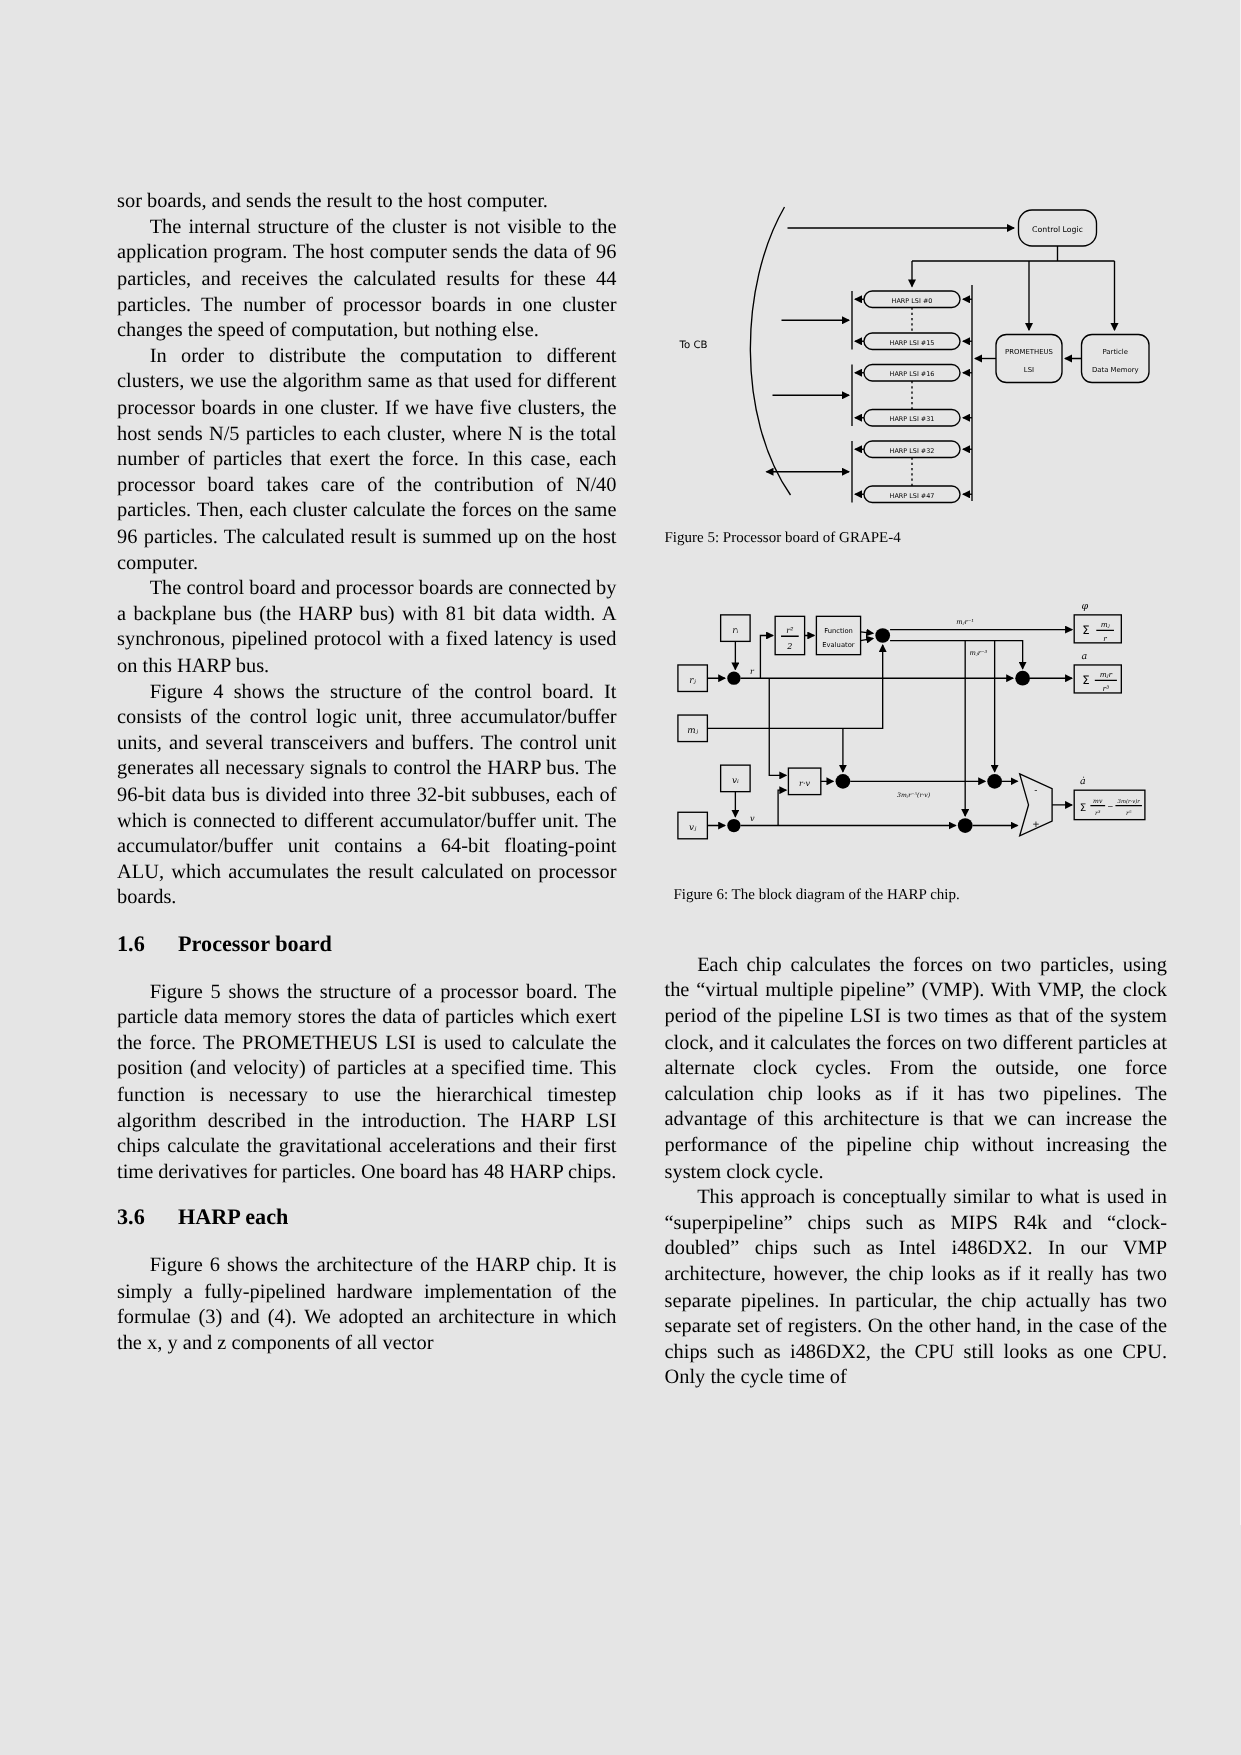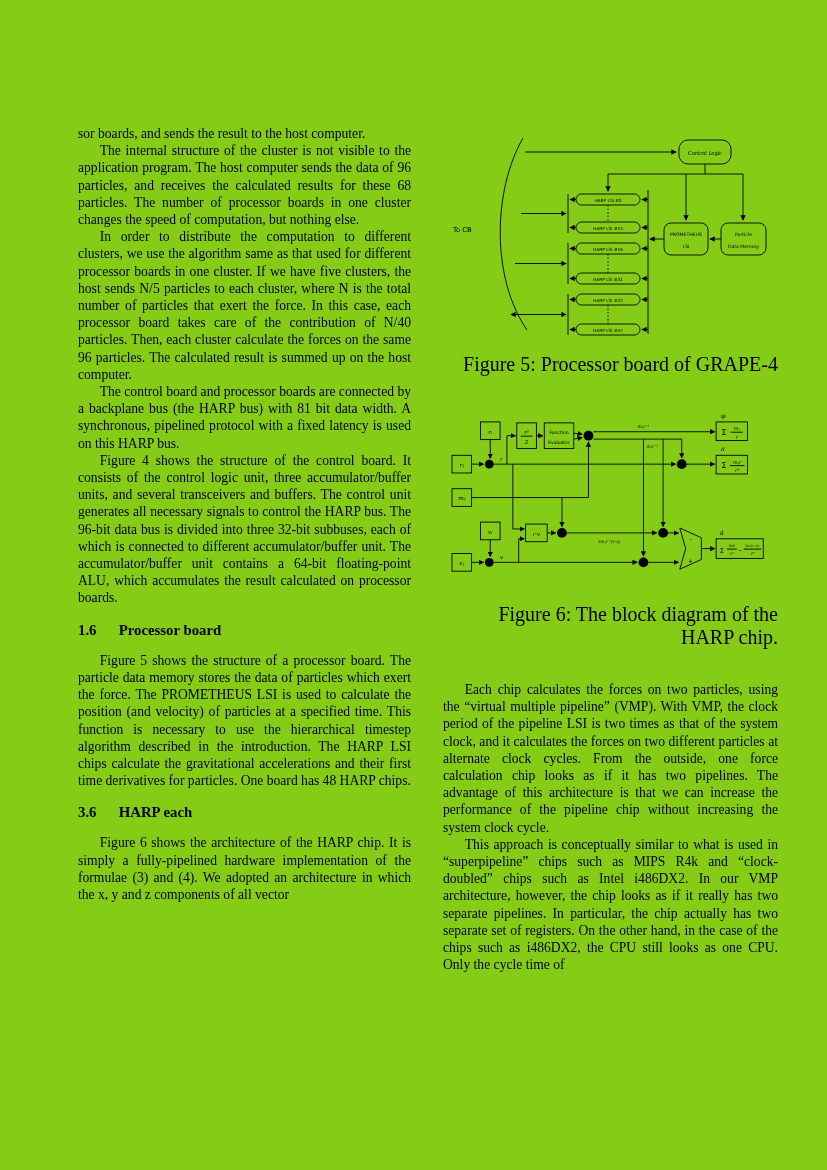--- a/index.html
+++ b/index.html
@@ -1,42 +1,42 @@
 <!DOCTYPE html>
 <html><head>
 <meta charset="utf-8">
 <style>
   html,body{margin:0;padding:0;background:#ffffff;}
-  .page{position:relative;width:827px;height:1170px;background:#84cc16;color:#000;
+  .page{position:relative;width:827px;height:1170px;background:#e5e5e5;color:#000;
         font-family:"Liberation Serif",serif;overflow:hidden;}
   .col{position:absolute;}
   .col-left{left:78px;top:125px;width:333px;}
   .col-right{left:443px;top:128px;width:335px;}
   p.body{margin:0;font-size:13.6px;line-height:17.2px;text-align:justify;text-indent:1.6em;}
   p.noindent{text-indent:0;}
   h2.sec{font-size:14.8px;font-weight:bold;margin:15px 0 13px 0;}
   h2.sec .sec-num{margin-right:1.5em;}
   figure{margin:0;padding:0;}
-  figcaption{font-size:20px;text-align:right;}
+  figcaption{font-size:10px;text-align:left;}
   .fig5cap{margin-top:10px;margin-bottom:26px;}
   .fig6cap{margin-top:6px;margin-bottom:32px;}
   svg{display:block;}
   svg text{font-family:"DejaVu Sans",sans-serif;fill:#000;}
   svg .math{font-family:"DejaVu Serif",serif;font-style:italic;}
   svg line,svg path,svg rect,svg polyline,svg polygon{stroke:#000;stroke-width:0.9;fill:none;}
   svg .filled{fill:#000;stroke:none;}
 </style>
 </head>
 <body>
 
 <div class="page">
 
   <div class="col col-left">
     <p class="body noindent">sor boards, and sends the result to the host computer.</p>
-    <p class="body">The internal structure of the cluster is not visible to the application program. The host computer sends the data of 96 particles, and receives the calculated results for these 68 particles. The number of processor boards in one cluster changes the speed of computation, but nothing else.</p>
+    <p class="body">The internal structure of the cluster is not visible to the application program. The host computer sends the data of 96 particles, and receives the calculated results for these 44 particles. The number of processor boards in one cluster changes the speed of computation, but nothing else.</p>
     <p class="body">In order to distribute the computation to different clusters, we use the algorithm same as that used for different processor boards in one cluster. If we have five clusters, the host sends N/5 particles to each cluster, where N is the total number of particles that exert the force. In this case, each processor board takes care of the contribution of N/40 particles. Then, each cluster calculate the forces on the same 96 particles. The calculated result is summed up on the host computer.</p>
     <p class="body">The control board and processor boards are connected by a backplane bus (the HARP bus) with 81 bit data width. A synchronous, pipelined protocol with a fixed latency is used on this HARP bus.</p>
     <p class="body">Figure 4 shows the structure of the control board. It consists of the control logic unit, three accumulator/buffer units, and several transceivers and buffers. The control unit generates all necessary signals to control the HARP bus. The 96-bit data bus is divided into three 32-bit subbuses, each of which is connected to different accumulator/buffer unit. The accumulator/buffer unit contains a 64-bit floating-point ALU, which accumulates the result calculated on processor boards.</p>
     <h2 class="sec"><span class="sec-num">1.6</span><span>Processor board</span></h2>
     <p class="body">Figure 5 shows the structure of a processor board. The particle data memory stores the data of particles which exert the force. The PROMETHEUS LSI is used to calculate the position (and velocity) of particles at a specified time. This function is necessary to use the hierarchical timestep algorithm described in the introduction. The HARP LSI chips calculate the gravitational accelerations and their first time derivatives for particles. One board has 48 HARP chips.</p>
     <h2 class="sec"><span class="sec-num">3.6</span><span>HARP each</span></h2>
     <p class="body">Figure 6 shows the architecture of the HARP chip. It is simply a fully-pipelined hardware implementation of the formulae (3) and (4). We adopted an architecture in which the x, y and z components of all vector</p>
   </div>
 
   <div class="col col-right">

